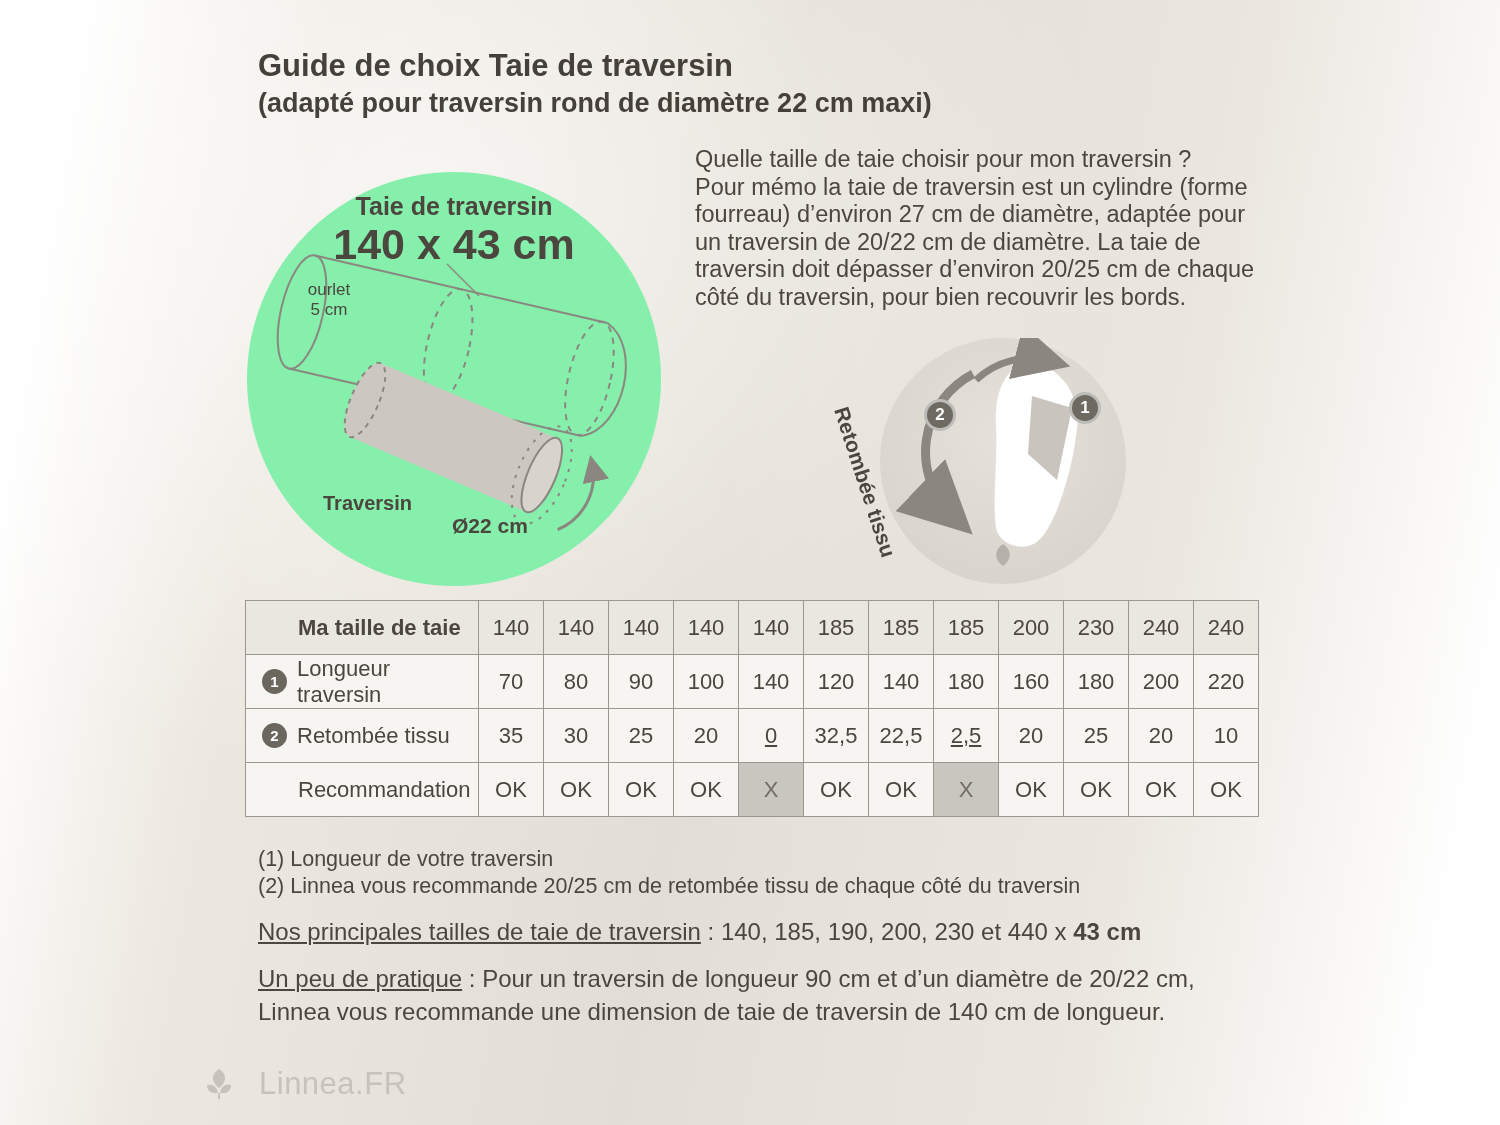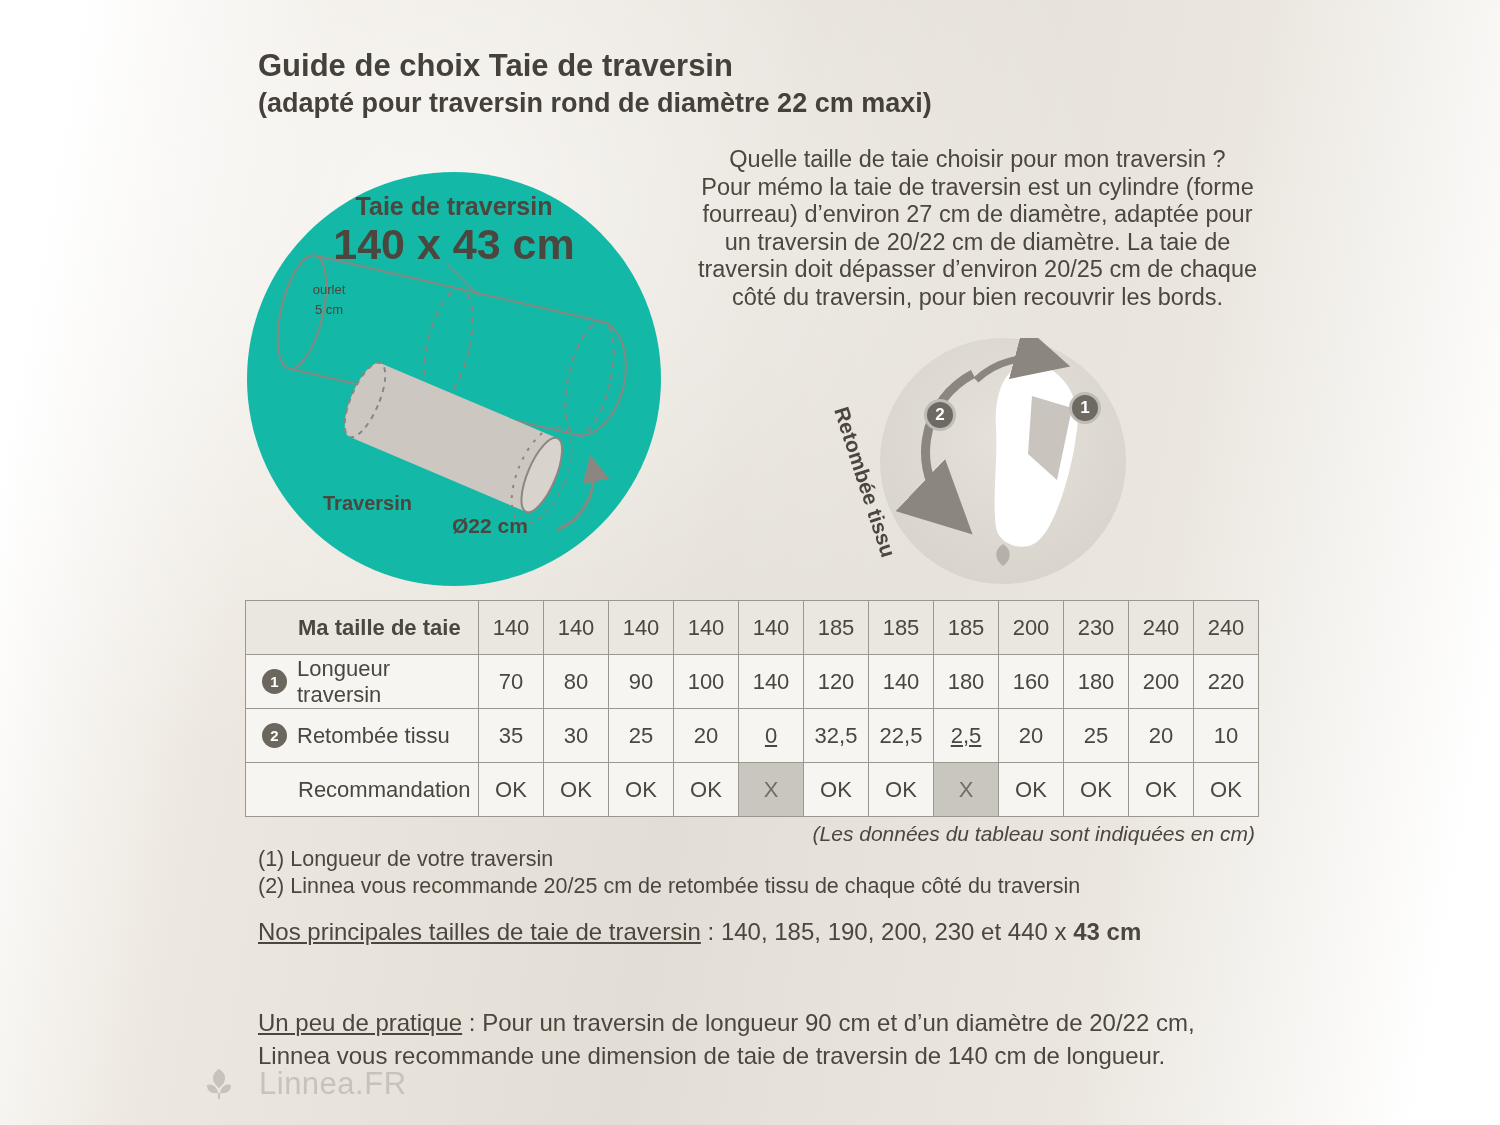--- a/index.html
+++ b/index.html
@@ -12,29 +12,29 @@
   .bg{position:absolute;inset:0;
     background:
       radial-gradient(ellipse at 28% 18%, rgba(255,255,255,0.65), rgba(255,255,255,0) 45%),
       linear-gradient(100deg,#ffffff 5%,#ece7df 20%,#e3ded5 48%,#ebe7e0 75%,#ffffff 95%);
   }
   .abs{position:absolute;}
   .title{left:258px;top:48px;font-size:31px;font-weight:700;color:#45413a;}
   .subtitle{left:258px;top:88px;font-size:27px;font-weight:700;color:#45413a;}
 
   
-  .circle-left{left:247px;top:172px;width:414px;height:414px;border-radius:50%;background:#14b8a6;}
+  .circle-left{left:247px;top:172px;width:414px;height:414px;border-radius:50%;background:#86efac;}
   .circle-left .cl-label{position:absolute;top:20px;width:100%;text-align:center;font-size:25px;font-weight:700;}
   .circle-left .cl-size{position:absolute;top:48px;width:100%;text-align:center;font-size:43px;font-weight:700;}
-  .circle-left .cl-ourlet{position:absolute;left:42px;top:108px;width:80px;text-align:center;font-size:13px;line-height:20px;}
+  .circle-left .cl-ourlet{position:absolute;left:42px;top:108px;width:80px;text-align:center;font-size:17px;line-height:20px;}
   .circle-left .cl-traversin{position:absolute;left:76px;top:320px;font-size:20px;font-weight:700;}
   .circle-left .cl-diameter{position:absolute;left:205px;top:342px;font-size:21px;font-weight:700;}
 
   
-  .intro{left:695px;top:146px;width:565px;font-size:23.5px;line-height:27.5px;text-align:center;}
+  .intro{left:695px;top:146px;width:565px;font-size:23.5px;line-height:27.5px;}
 
   
   .circle-right{left:880px;top:338px;width:246px;height:246px;border-radius:50%;
     background:radial-gradient(circle at 50% 40%, #e6e2db 0%, #d9d5cd 75%);}
   .circle-right .rot-label{position:absolute;left:-28px;top:66px;transform:rotate(72deg);transform-origin:0 0;
     font-size:21px;font-weight:700;white-space:nowrap;}
   .dbadge{position:absolute;width:32px;height:32px;border-radius:50%;background:#6e6a62;
     border:3px solid rgba(255,255,255,0.55);box-sizing:border-box;color:#ffffff;font-size:17px;font-weight:700;
     display:flex;align-items:center;justify-content:center;}
   .dbadge.b1{left:189px;top:54px;}
@@ -50,21 +50,21 @@
   .cell.label,.cell.head-label{justify-content:flex-start;padding-left:16px;}
   .cell.noBadge,.cell.head-label{padding-left:52px;}
   .cell.u{text-decoration:underline;}
   .cell.hl{background:#c9c5bf;color:#716d65;}
   .badge{width:25px;height:25px;border-radius:50%;background:#6b675f;color:#fff;font-size:15px;font-weight:700;
     display:inline-flex;align-items:center;justify-content:center;margin-right:10px;flex:0 0 25px;}
 
   .table-note{left:245px;top:822px;width:1010px;text-align:right;font-size:21px;font-style:italic;}
   .footnotes{left:258px;top:846px;font-size:21.5px;line-height:27px;}
   .sizes-line{left:258px;top:918px;font-size:24px;}
-  .practice{left:258px;top:1006px;font-size:24px;line-height:33px;width:1010px;}
+  .practice{left:258px;top:962px;font-size:24px;line-height:33px;width:1010px;}
   .u-part{text-decoration:underline;margin-top:39px;}
   .b-part{font-weight:700;}
 
   .logo{left:203px;top:1066px;display:flex;align-items:center;gap:24px;color:#c7c3bc;}
   .logo .logo-text{font-size:31px;font-weight:500;letter-spacing:0.5px;}
 </style>
 </head>
 <body>
 
 <div class="canvas">
@@ -191,21 +191,20 @@
       <div class="cell  hl">X</div>
       <div class="cell ">OK</div>
       <div class="cell ">OK</div>
       <div class="cell  hl">X</div>
       <div class="cell ">OK</div>
       <div class="cell ">OK</div>
       <div class="cell ">OK</div>
       <div class="cell ">OK</div>
     </div>
 
-  <div class="abs table-note">(Les données du tableau sont indiquées en cm)</div>
 
   <div class="abs footnotes">
     <div>(1) Longueur de votre traversin</div>
     <div>(2) Linnea vous recommande 20/25 cm de retombée tissu de chaque côté du traversin</div>
   </div>
 
   <div class="abs sizes-line">
     <span class="u-part">Nos principales tailles de taie de traversin</span><span> : 140, 185, 190, 200, 230 et 440 x </span><span class="b-part">43 cm</span>
   </div>
 

